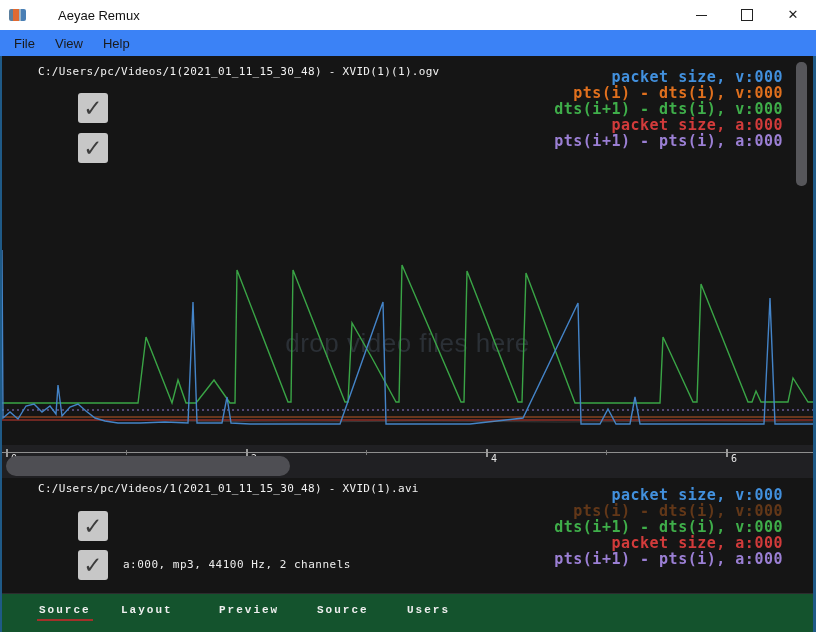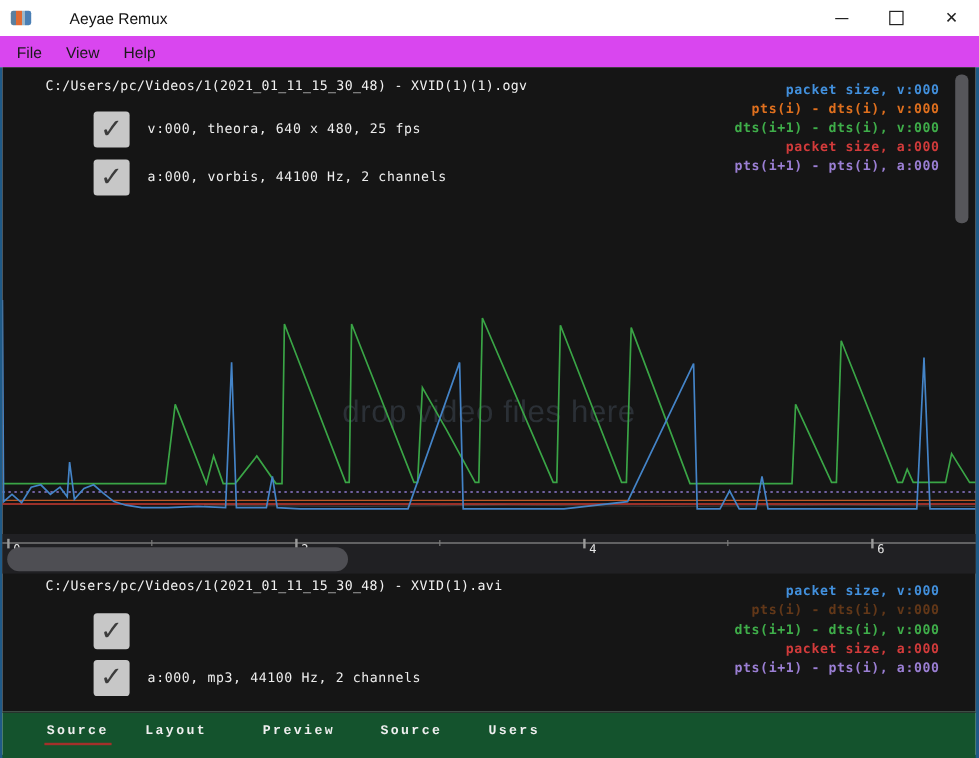--- a/index.html
+++ b/index.html
@@ -9,30 +9,30 @@
   .titlebar{position:relative;height:30px;background:#ffffff;display:flex;align-items:center;gap:24px;}
   .app-icon{width:17px;height:12px;margin-left:9px;border-radius:2px;
             background:linear-gradient(90deg,#5b7f9e 0 26%,#e06a32 26% 56%,#9db6c8 56% 70%,#4a7fb5 70% 100%);}
   .win-title{margin-left:8px;font-size:13px;color:#111;}
   .win-controls{position:absolute;right:0;top:0;height:30px;display:flex;}
   .wc{width:46px;height:30px;display:flex;align-items:center;justify-content:center;cursor:default;}
   .min-glyph{width:11px;height:1px;background:#222;display:block;}
   .max-glyph{width:10px;height:10px;border:1px solid #222;display:block;}
   .close-glyph{font-size:13px;color:#222;line-height:30px;}
   
-  .menubar{height:26px;background:#d946ef;display:flex;align-items:center;padding-left:4px;}
+  .menubar{height:26px;background:#3b82f6;display:flex;align-items:center;padding-left:4px;}
   .menu-item{font-size:13px;color:#1a1a1a;padding:3px 10px;}
   
   .body-wrap{border-left:2px solid #1f5a87;border-right:3px solid #1f5a87;border-bottom:3px solid #1f5a87;
              height:573px;box-sizing:content-box;}
   .content{position:relative;width:811px;height:537px;background:#151515;
            font-family:"DejaVu Sans Mono",monospace;}
   .filepath{position:absolute;left:36px;font-size:11px;letter-spacing:0.3px;color:#f2f2f2;white-space:pre;}
   .filepath.p1{top:9px;} .filepath.p2{top:426px;}
-  .legend-row{position:absolute;right:30px;font-size:11px;font-weight:700;letter-spacing:0.5px;
+  .legend-row{position:absolute;right:30px;font-size:15px;font-weight:700;letter-spacing:0.5px;
               text-align:right;white-space:pre;}
   
   .checkbox{position:absolute;left:76px;width:30px;height:30px;background:#c7c7c7;border-radius:3px;
             display:flex;align-items:center;justify-content:center;}
   .check{font-size:23px;font-weight:700;color:#3c3c3c;line-height:30px;
          font-family:"DejaVu Sans",sans-serif;}
   .track-label{position:absolute;left:121px;font-size:11px;letter-spacing:0.5px;color:#ededed;white-space:pre;}
   
   #chart-svg{position:absolute;left:0;top:100px;width:811px;height:292px;}
   .watermark{position:absolute;left:0;top:272px;width:100%;text-align:center;
@@ -88,26 +88,24 @@
       <div class="legend-row" style="top: 28px; color: rgb(224, 112, 30);">pts(i) - dts(i), v:000</div>
       <div class="legend-row" style="top: 44px; color: rgb(63, 174, 74);">dts(i+1) - dts(i), v:000</div>
       <div class="legend-row" style="top: 60px; color: rgb(210, 59, 59);">packet size, a:000</div>
       <div class="legend-row" style="top: 76px; color: rgb(155, 127, 212);">pts(i+1) - pts(i), a:000</div>
 
       <div class="vscroll"></div>
 
       <div class="checkbox" style="top:37px">
         <span class="check">✓</span>
       </div>
-      <div class="track-label" style="top:45px">v:000, theora, 640 x 480, 25 fps</div>
 
       <div class="checkbox" style="top:77px">
         <span class="check">✓</span>
       </div>
-      <div class="track-label" style="top:85px">a:000, vorbis, 44100 Hz, 2 channels</div>
 
       <div class="watermark">drop video files here</div>
       <svg id="chart-svg" viewBox="2 156 811 292" preserveAspectRatio="none">
           <line x1="2" x2="813" y1="410" y2="410" stroke="#8f7ad1" stroke-width="1.2" stroke-dasharray="2 3"></line>
           <line x1="2" x2="813" y1="417" y2="417" stroke="#bf5a26" stroke-width="1.2"></line>
           <line x1="2" x2="813" y1="420" y2="420" stroke="#c93a30" stroke-width="1.2"></line>
           <polyline points="2,403 138,403 146,337 172,403 178,380 186,403 196,403 214,380 230,403 235,403 237,270 288,402 291,402 293,270 345,402 348,402 352,323 372,358 396,402 399,402 402,265 461,402 464,402 467,271 518,402 522,402 526,273 575,403 658,403 660,403 663,337 693,402 697,402 701,284 748,402 752,402 756,391 761,402 788,402 793,378 808,402 813,402" fill="none" stroke="#3aa546" stroke-width="1.4"></polyline>
           <polyline points="2,250 3,418 10,412 18,419 26,406 34,404 42,412 50,406 56,414 58,385 62,416 70,407 78,404 86,411 95,418 105,421 118,423 140,423 165,422 188,423 193,302 197,423 222,423 227,397 231,423 250,424 340,424 383,302 386,424 470,424 523,418 578,303 581,424 600,424 608,409 616,424 630,424 635,397 640,424 700,424 764,424 770,298 775,424 813,424" fill="none" stroke="#4484c8" stroke-width="1.4"></polyline>
           <polyline points="170,421 300,422 420,421 560,422 700,421 813,422" fill="none" stroke="#8a8a8a" stroke-width="1" opacity="0.3"></polyline>
         </svg>

